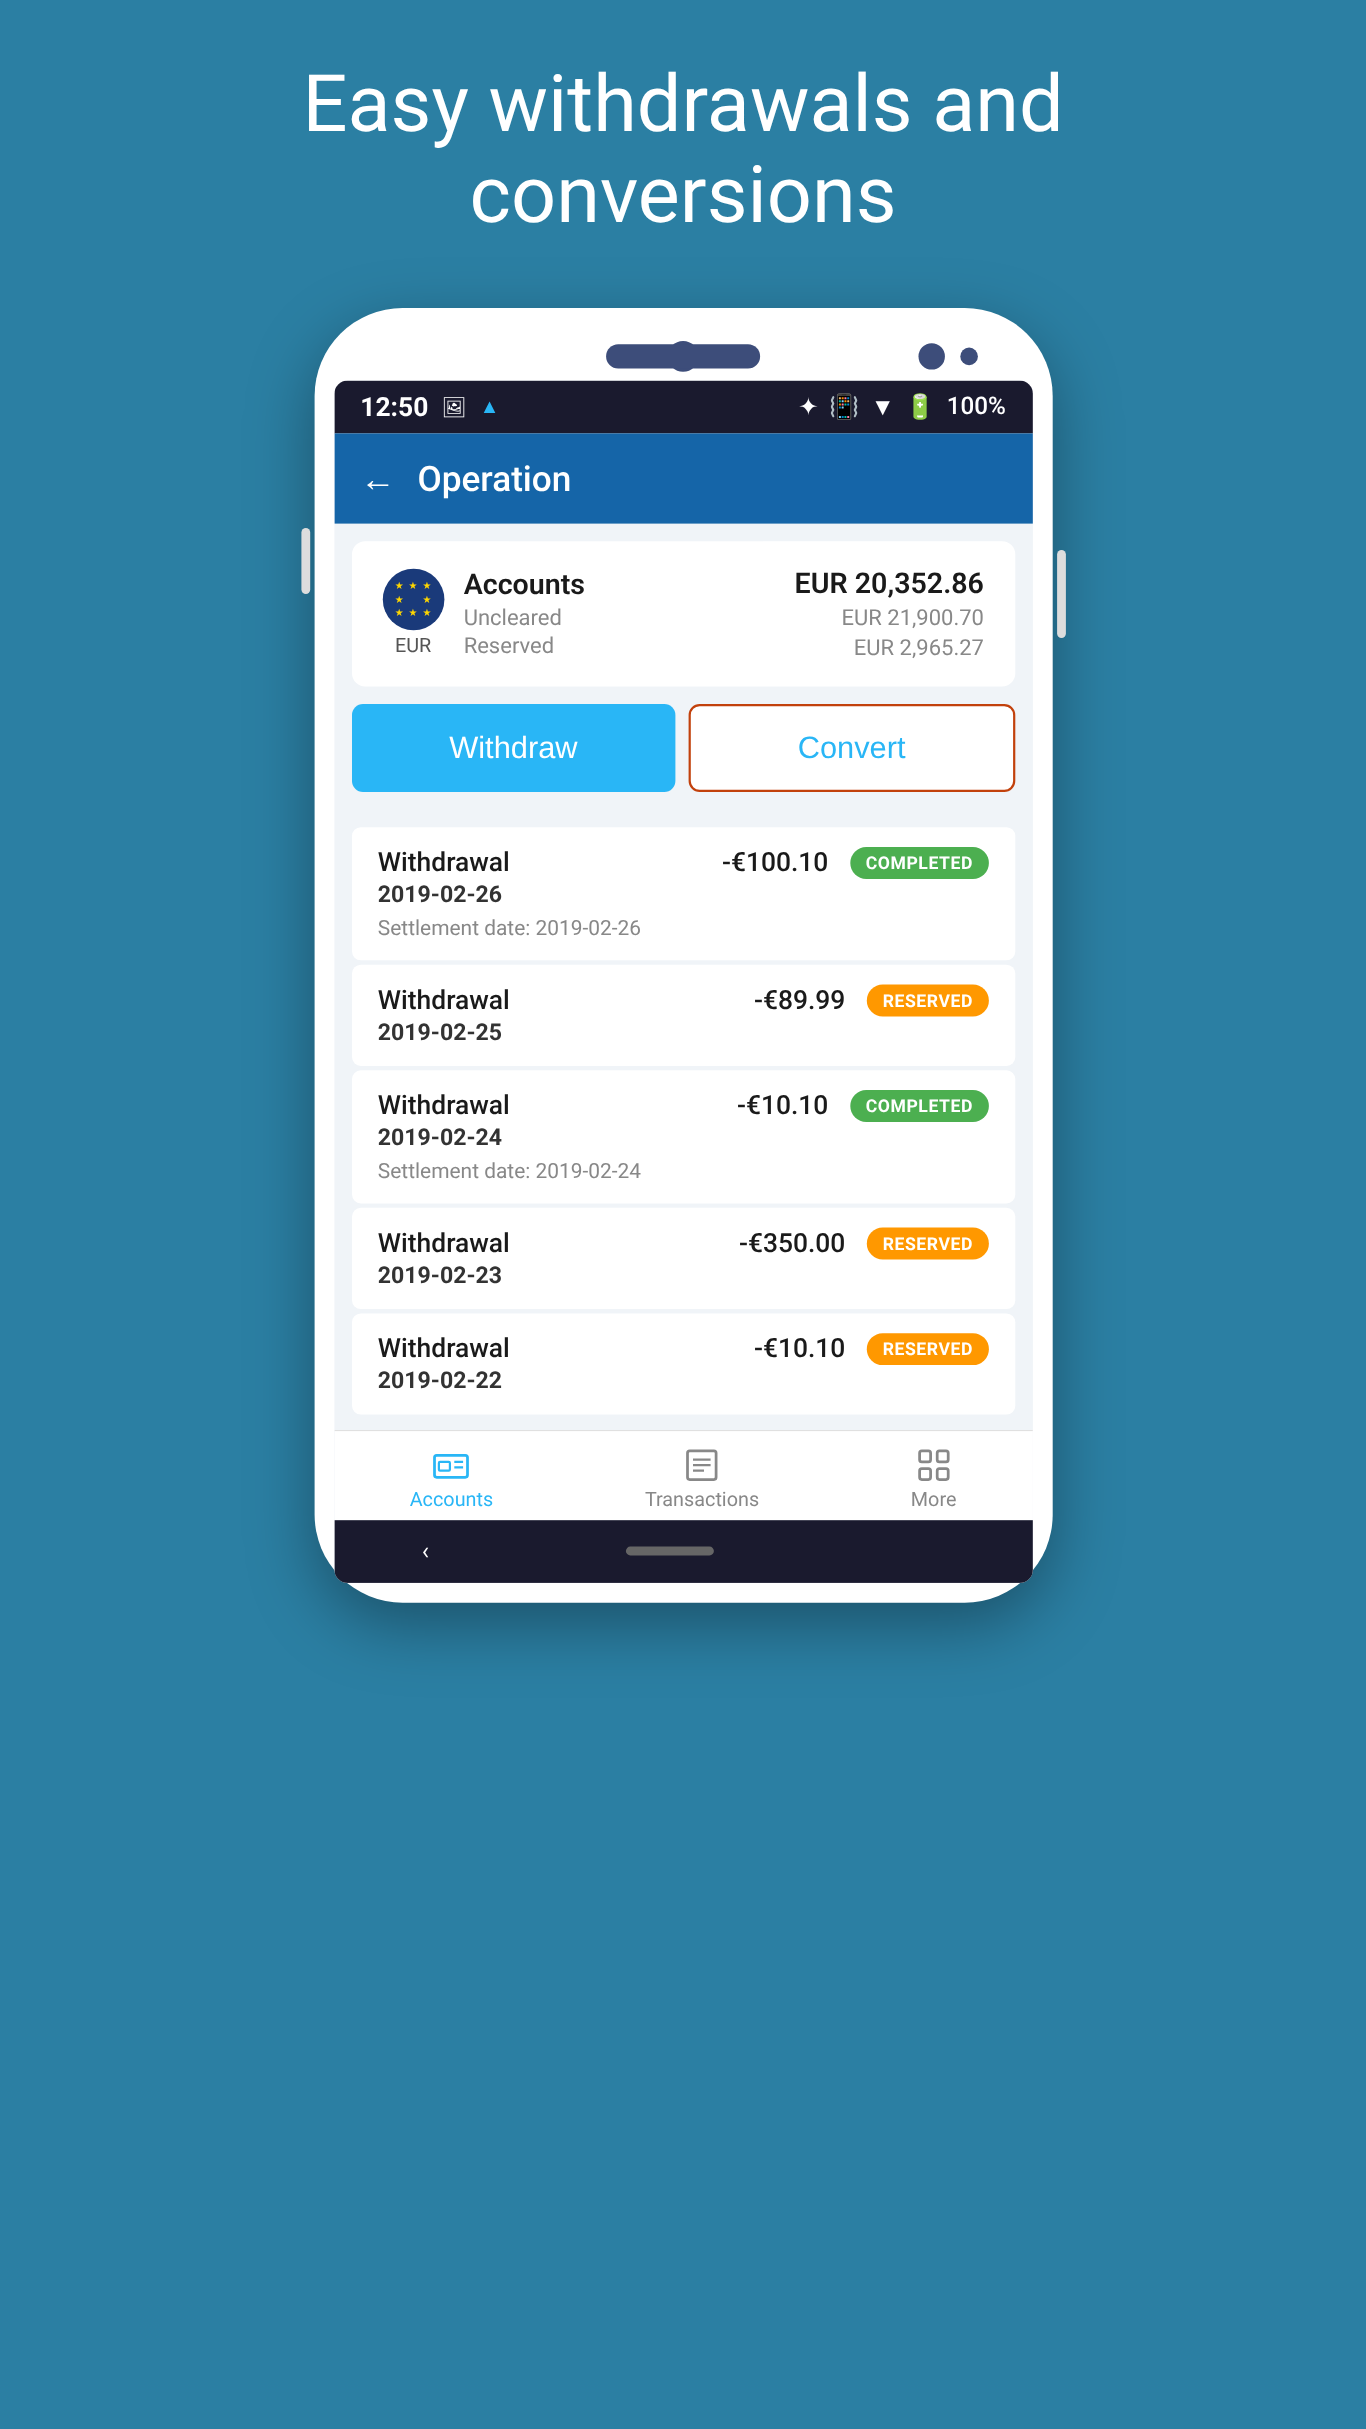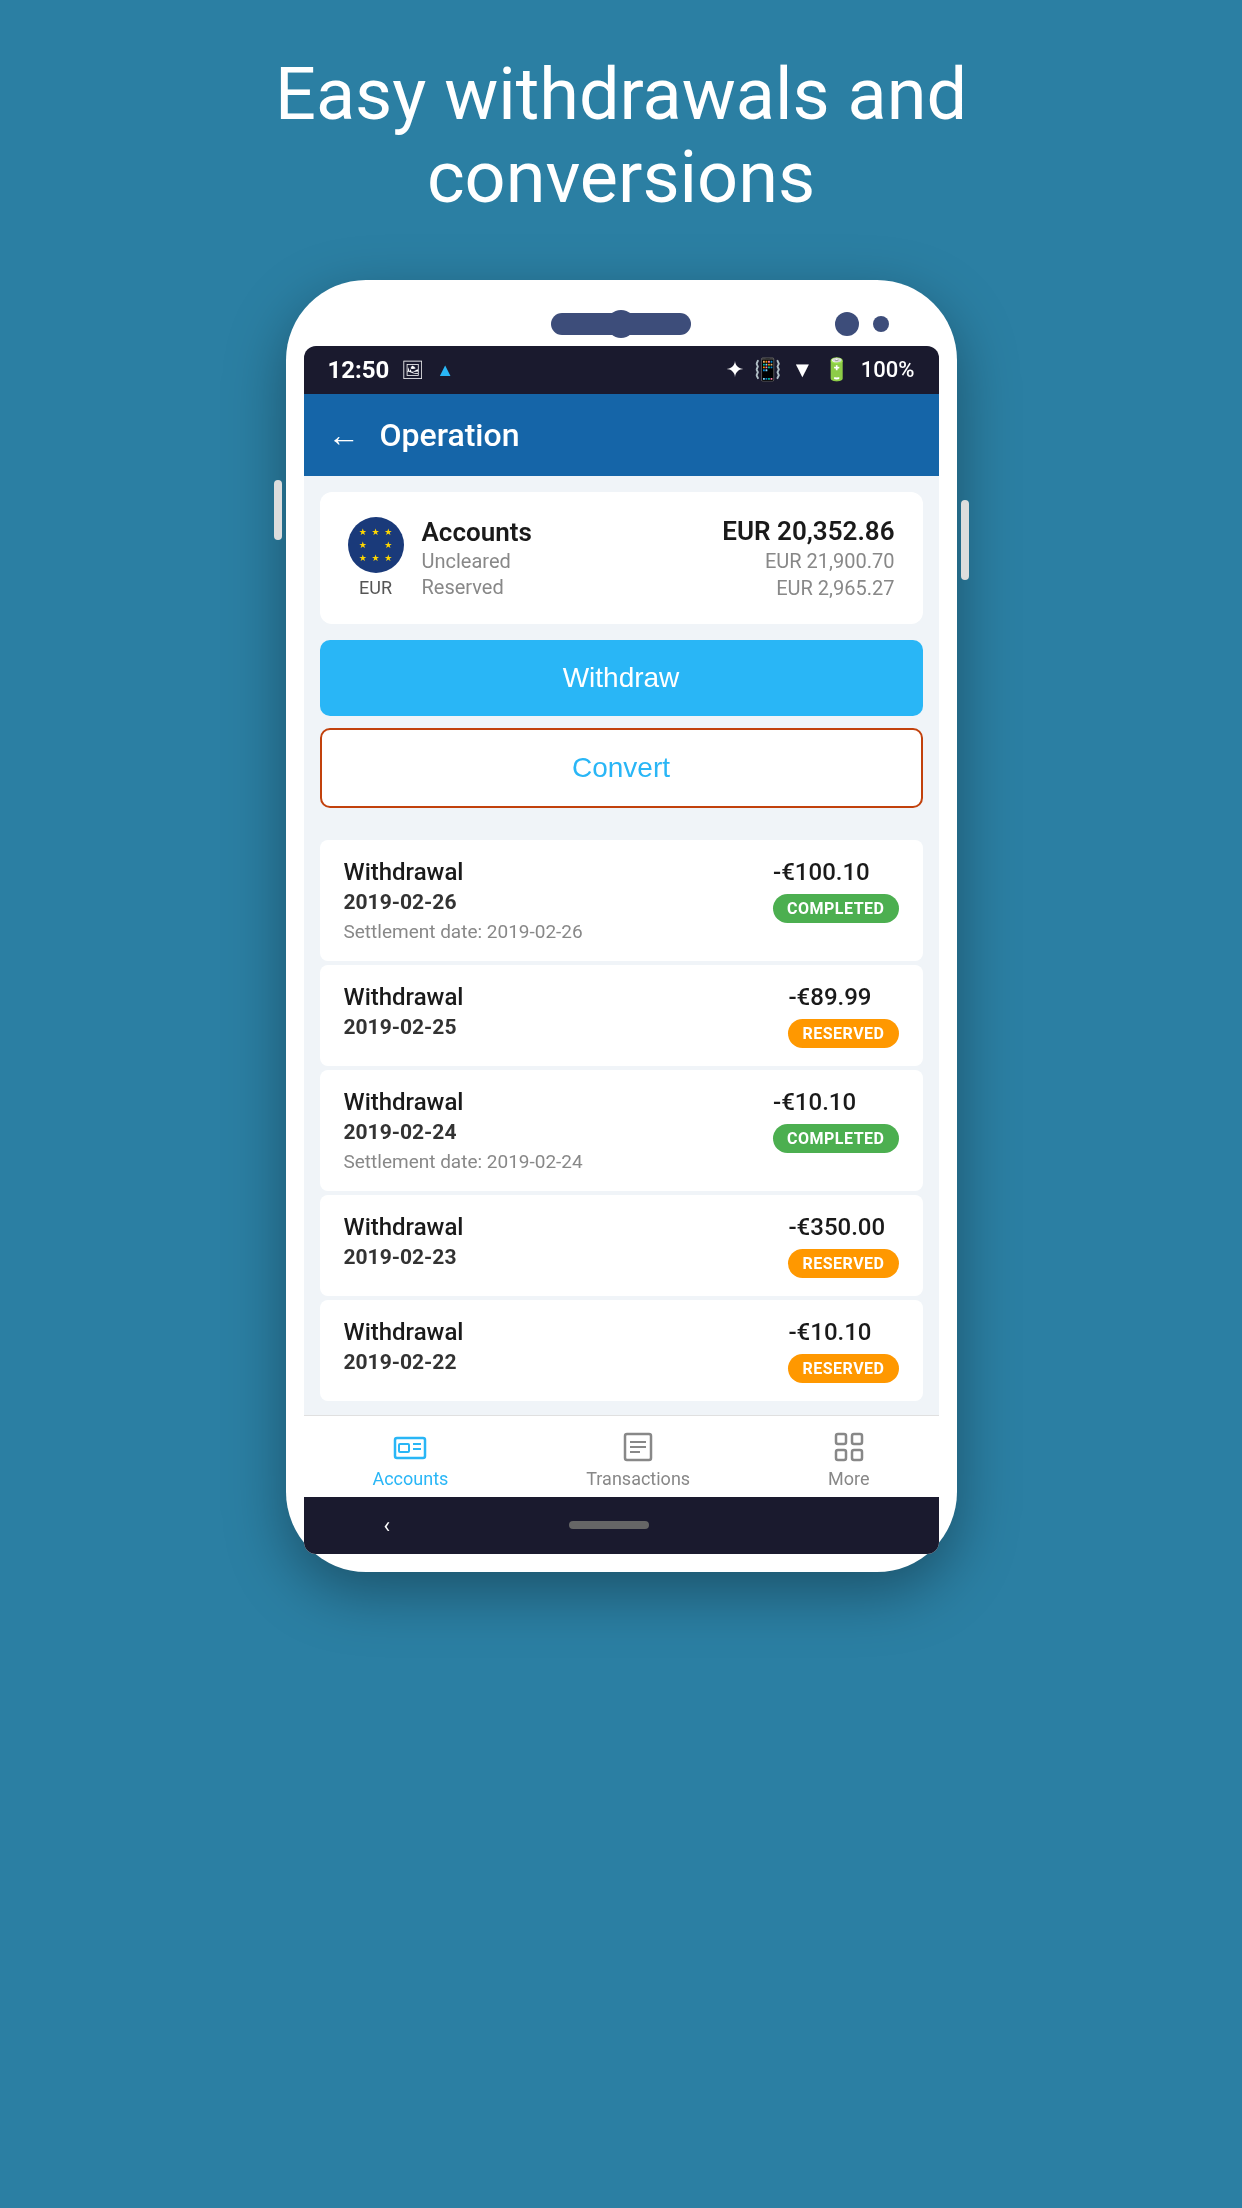--- a/index.html
+++ b/index.html
@@ -227,21 +227,21 @@
     .account-sub-balance {
       font-size: 20px;
       color: #888;
       margin-top: 3px;
     }
 
     
     .buttons-area {
       padding: 16px 16px 0 16px;
       display: flex;
-      flex-direction: column;
+      flex-direction: row;
       gap: 12px;
     }
 
     .btn-withdraw {
       background: #29b6f6;
       color: white;
       border: none;
       border-radius: 10px;
       padding: 22px;
       font-size: 28px;
@@ -301,23 +301,23 @@
     }
 
     .txn-settlement {
       font-size: 19px;
       color: #888;
       margin-top: 2px;
     }
 
     .txn-right {
       display: flex;
-      flex-direction: column;
-      align-items: flex-start;
-      gap: 8px;
+      flex-direction: row;
+      align-items: center;
+      gap: 20px;
     }
 
     .txn-amount {
       font-size: 24px;
       font-weight: 500;
       color: #1a1a1a;
     }
 
     .badge {
       border-radius: 20px;

